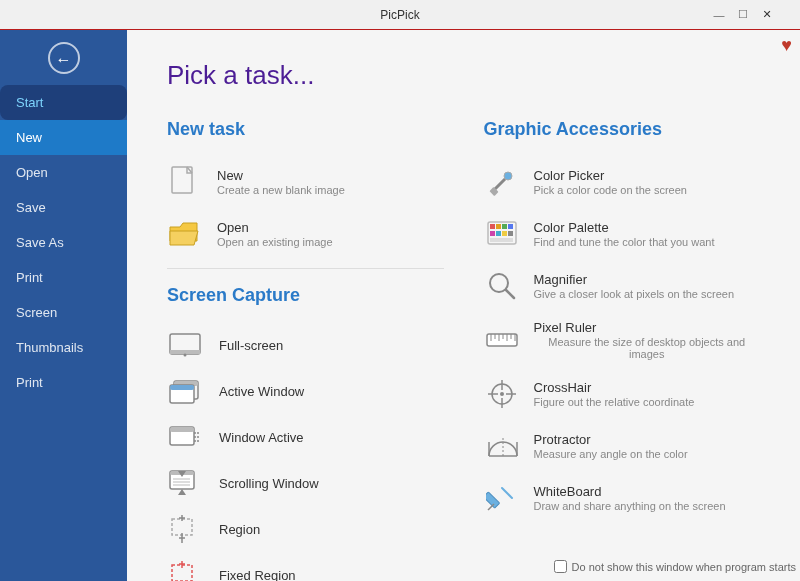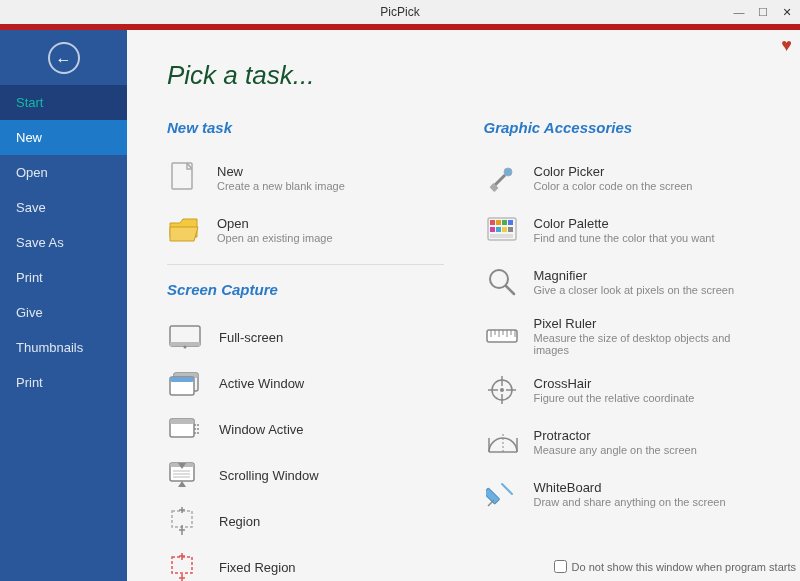--- a/index.html
+++ b/index.html
@@ -5,22 +5,22 @@
     * { box-sizing: border-box; margin: 0; padding: 0; }
     body { width: 800px; height: 581px; font-family: 'Segoe UI', Arial, sans-serif; overflow: hidden; background: #fff; display: flex; flex-direction: column; }
 
     
     .titlebar {
       height: 30px;
       background: #f0f0f0;
       display: flex;
       align-items: center;
       justify-content: space-between;
-      padding: 0 4px;
-      border-bottom: 6px solid #b91c1c;
+      padding: 0 24px;
+      border-bottom: 1px solid #b91c1c;
       flex-shrink: 0;
     }
     .titlebar-title {
       position: absolute;
       left: 50%;
       transform: translateX(-50%);
       font-size: 12px;
       color: #333;
     }
     .titlebar-controls {
@@ -80,21 +80,21 @@
       flex-direction: column;
       flex: 1;
     }
     .sidebar-item {
       color: rgba(255,255,255,0.85);
       font-size: 13px;
       padding: 10px 16px;
       cursor: pointer;
       transition: background 0.15s;
     }
-    .sidebar-item.active { background: #1e3f7a; color: #14b8a6; }
+    .sidebar-item.active { background: #1e3f7a; color: #7dd3fc; border-radius: 8px; }
     .sidebar-item.selected { background: #1e7ac8; color: white; }
     .sidebar-spacer { flex: 1; }
 
     
     .watermark {
       position: absolute;
       top: 35px;
       right: 8px;
       color: #c0392b;
       font-size: 18px;
@@ -104,58 +104,56 @@
     
     .main-content {
       flex: 1;
       background: #f5f5f5;
       padding: 30px 40px;
       overflow-y: auto;
     }
     .page-title {
       font-size: 26px;
       font-weight: 300;
-      color: #14532d;
+      color: #4c1d95;
       margin-bottom: 28px;
-      font-style: italic;
     }
 
     .content-grid {
       display: grid;
       grid-template-columns: 1fr 1fr;
       gap: 0 40px;
     }
 
     .section-title {
-      font-size: 15px;
+      font-size: 18px;
       font-weight: 600;
       color: #2a7ac8;
       margin-bottom: 16px;
-      font-style: italic;
     }
 
     .task-item {
       display: flex;
       align-items: center;
       padding: 8px 0;
       cursor: pointer;
       gap: 14px;
     }
 
     .task-icon {
       width: 36px;
       height: 36px;
       flex-shrink: 0;
       display: flex;
       align-items: center;
       justify-content: center;
     }
     .task-text { display: flex; flex-direction: column; }
     .task-label { font-size: 13px; color: #333; font-weight: 500; }
-    .task-desc { font-size: 11px; color: #888; margin-top: 1px; }
+    .task-desc { font-size: 11px; color: #888; margin-top: 1px; text-align: center; }
 
     .section-divider {
       border: none;
       border-top: 1px solid #ddd;
       margin: 8px 0 16px 0;
     }
 
     
     .capture-item {
       display: flex;
@@ -228,21 +226,21 @@
         <div class="sidebar-item">
           <span>Save</span>
         </div>
         <div class="sidebar-item">
           <span>Save As</span>
         </div>
         <div class="sidebar-item">
           <span>Print</span>
         </div>
         <div class="sidebar-item">
-          <span>Give</span>
+          <span>Screen</span>
         </div>
         <div class="sidebar-item">
           <span>Thumbnails</span>
         </div>
         <div class="sidebar-item">
           <span>Print</span>
         </div>
 
         <div class="sidebar-spacer"></div>
 
@@ -374,21 +372,21 @@
           <div class="task-item">
             <div class="task-icon">
               <svg width="32" height="32" viewBox="0 0 32 32">
                 <line x1="8" y1="24" x2="22" y2="10" stroke="#888" stroke-width="3" stroke-linecap="round"></line>
                 <circle cx="22" cy="10" r="4" fill="#6bb0e0" stroke="#aaa" stroke-width="1"></circle>
                 <rect x="5" y="22" width="6" height="7" rx="1" fill="#aaa" transform="rotate(-45,8,25.5)"></rect>
               </svg>
             </div>
             <div class="task-text">
               <span class="task-label">Color Picker</span>
-              <span class="task-desc">Color a color code on the screen</span>
+              <span class="task-desc">Pick a color code on the screen</span>
             </div>
           </div>
 
           <div class="task-item">
             <div class="task-icon">
               <svg width="32" height="32" viewBox="0 0 32 32">
                 <rect x="2" y="4" width="28" height="22" rx="2" fill="none" stroke="#bbb" stroke-width="1.5"></rect>
                 <rect x="4" y="6" width="5" height="5" fill="#e05555"></rect>
                 <rect x="10" y="6" width="5" height="5" fill="#e0a020"></rect>
                 <rect x="16" y="6" width="5" height="5" fill="#55aa55"></rect>
@@ -460,21 +458,21 @@
               <svg width="34" height="28" viewBox="0 0 34 28">
                 <path d="M4 24 A14 14 0 0 1 32 24" fill="none" stroke="#888" stroke-width="1.5"></path>
                 <line x1="4" y1="24" x2="4" y2="10" stroke="#888" stroke-width="1.5"></line>
                 <line x1="32" y1="24" x2="32" y2="10" stroke="#888" stroke-width="1.5"></line>
                 <line x1="18" y1="24" x2="18" y2="6" stroke="#888" stroke-width="1" stroke-dasharray="2,2"></line>
                 <line x1="4" y1="24" x2="32" y2="24" stroke="#888" stroke-width="1.5"></line>
               </svg>
             </div>
             <div class="task-text">
               <span class="task-label">Protractor</span>
-              <span class="task-desc">Measure any angle on the screen</span>
+              <span class="task-desc">Measure any angle on the color</span>
             </div>
           </div>
 
           <div class="task-item">
             <div class="task-icon">
               <svg width="32" height="32" viewBox="0 0 32 32">
                 <rect x="2" y="10" width="7" height="16" rx="1" fill="#6bb0e0" stroke="#5090c0" stroke-width="1" transform="rotate(-45,5.5,18)"></rect>
                 <line x1="2" y1="28" x2="8" y2="22" stroke="#888" stroke-width="1.5"></line>
                 <line x1="16" y1="6" x2="26" y2="16" stroke="#6bb0e0" stroke-width="2" stroke-linecap="round"></line>
               </svg>

